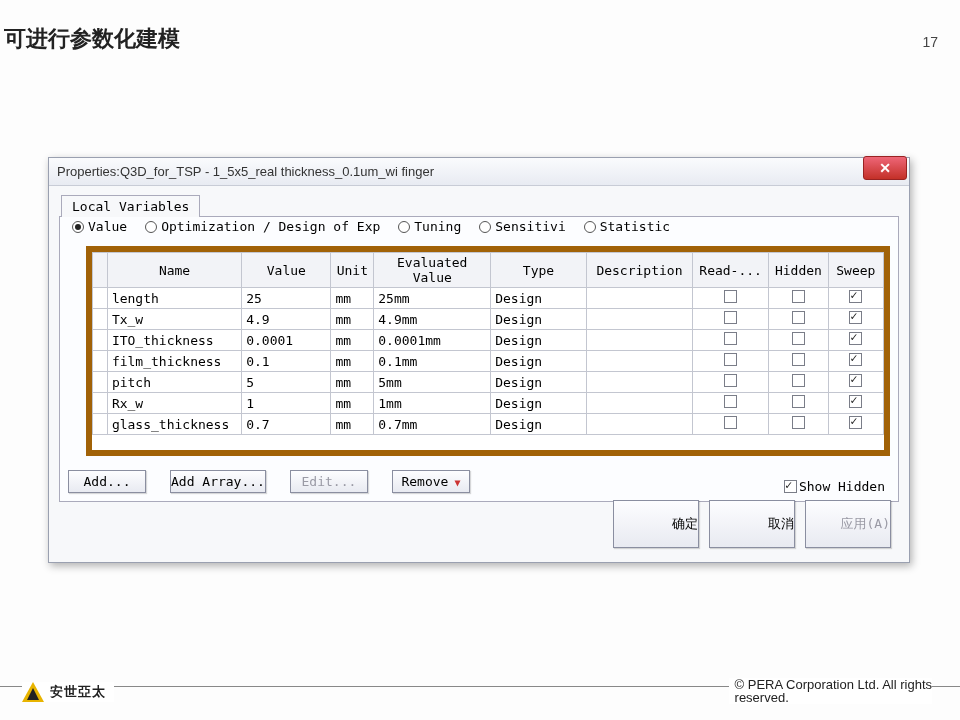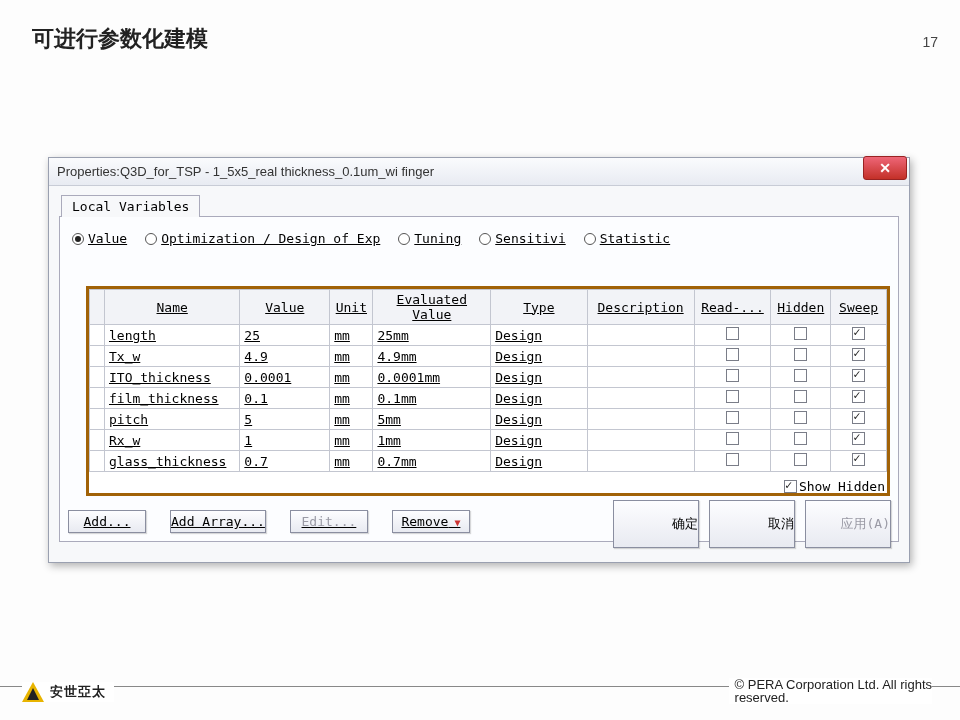--- a/index.html
+++ b/index.html
@@ -1,34 +1,34 @@
 <!DOCTYPE html>
 <html><head>
 <meta charset="utf-8">
 <style>
 * { box-sizing: border-box; margin: 0; padding: 0; }
 body { width: 960px; height: 720px; background: #fdfdfd; font-family: "Microsoft YaHei", "SimSun", sans-serif; position: relative; overflow: hidden; }
 
-.slide-title { position: absolute; top: 24px; left: 32px; font-size: 22px; font-weight: bold; color: #222; }
+.slide-title { position: absolute; top: 24px; left: 4px; font-size: 22px; font-weight: bold; color: #222; }
 .slide-num { position: absolute; top: 34px; right: 22px; font-size: 14px; color: #444; }
 
 .dialog { position: absolute; top: 157px; left: 48px; width: 862px; height: 406px; border: 1px solid #9aa0b0; background: #f7f8fa; box-shadow: 2px 3px 8px rgba(0,0,0,0.3); }
 .titlebar { height: 28px; background: linear-gradient(#fafbfd, #e8ebf2); border-bottom: 1px solid #c8ccd6; display: flex; align-items: center; padding-left: 8px; position: relative; font-size: 13px; color: #333; }
 .close-btn { position: absolute; right: 2px; top: -2px; width: 44px; height: 24px; background: linear-gradient(#e67, #c33028); border: 1px solid #922; border-radius: 3px; display: flex; align-items: center; justify-content: center; color: #fff; font-weight: bold; font-size: 14px; cursor: pointer; }
 
 .tab-strip { padding: 8px 12px 0; font-family: "SimSun", monospace; font-size: 13px; }
 .tab { display: inline-block; padding: 3px 10px; border: 1px solid #aab; border-bottom: none; background: #f7f8fa; position: relative; top: 1px; }
-.tab-content { border: 1px solid #aab; margin: 0 10px 8px; padding: 12px 8px 8px; background: #fcfdff; text-decoration: underline; }
+.tab-content { border: 1px solid #aab; margin: 0 10px 8px; padding: 0 8px 8px; background: #fcfdff; }
 
 .radios { display: flex; gap: 18px; padding: 2px 4px 12px; font-family: "SimSun", monospace; font-size: 13px; align-items: center; }
 .radio { display: flex; align-items: center; gap: 4px; white-space: nowrap; }
 .radio-dot { width: 12px; height: 12px; border: 1px solid #555; border-radius: 50%; display: inline-flex; align-items: center; justify-content: center; background: #fff; }
 .radio-dot.on::after { content: ""; width: 6px; height: 6px; border-radius: 50%; background: #222; }
 
-.grid-wrap { border: 3px solid #a16207; background: #fff; margin-left: 18px; height: 210px; font-family: "SimSun", monospace; font-size: 13px; overflow: hidden; margin-top: 28px; }
+.grid-wrap { border: 6px solid #a16207; background: #fff; margin-left: 18px; height: 210px; font-family: "SimSun", monospace; font-size: 13px; overflow: hidden; }
 table { border-collapse: collapse; width: 100%; }
 th, td { border: 1px solid #c3c6d0; padding: 2px 4px; height: 18px; text-align: left; background: #fff; }
 th { background: #f2f3f7; text-align: center; font-weight: normal; }
 td.chk { text-align: center; }
 .chkbox { width: 13px; height: 13px; border: 1px solid #7a7d88; display: inline-block; background: #fff; position: relative; }
 .chkbox.on::after { content: "✓"; position: absolute; top: -3px; left: 0; font-size: 12px; color: #222; }
 
 .btn-row { margin-top: 14px; display: flex; gap: 24px; padding-left: 0; font-family: "SimSun", monospace; font-size: 13px; }
 .btn { border: 1px solid #8a8ea0; background: linear-gradient(#fdfdff, #e8eaf1); padding: 3px 0; min-width: 78px; text-align: center; cursor: pointer; box-shadow: 1px 1px 1px rgba(0,0,0,0.15); }
 .btn.disabled { color: #9a9aa5; cursor: default; }

